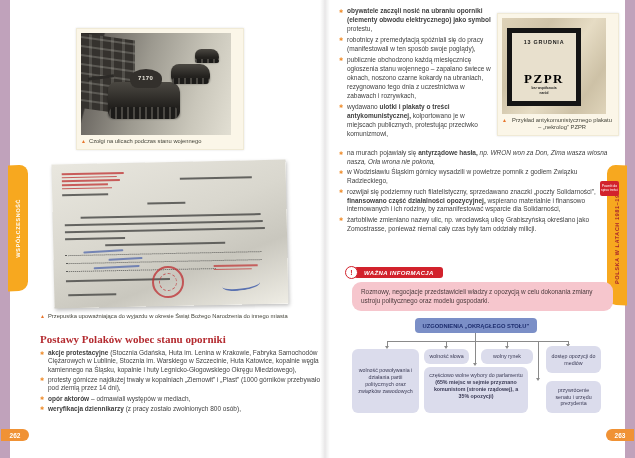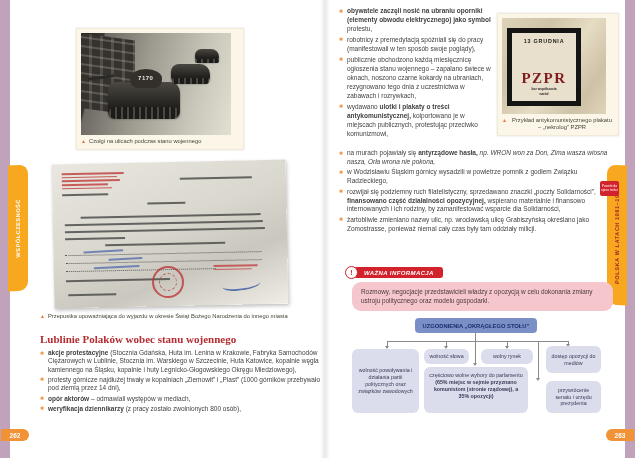--- a/index.html
+++ b/index.html
@@ -75,21 +75,21 @@
   .blist-left{position:absolute;left:40px;top:349px;width:283px;font-size:6.5px;line-height:1.28;}
   .blist-col{position:absolute;left:339px;top:7px;width:155px;font-size:6.5px;line-height:1.38;}
   .blist-wide{position:absolute;left:339px;top:149px;width:273px;font-size:6.5px;line-height:1.34;}
   
   .postercard{left:497px;top:13px;width:112px;}
   .poster{position:relative;width:104px;height:96px;overflow:hidden;
      background:linear-gradient(125deg,#ded2b8 0%,#cfc3a8 30%,#e6dcc4 55%,#cdc1a6 80%,#dfd4ba 100%);}
   .pframe{position:absolute;left:5px;top:10px;width:64px;height:68px;border:5px solid #141414;
      background:#e8e0cd;display:flex;flex-direction:column;align-items:center;justify-content:center;gap:1px;}
   .pdate{font-size:5.4px;font-weight:bold;color:#1a1a1a;letter-spacing:.8px;}
-  .ptitle{font-family:"Liberation Serif",serif;font-size:15px;font-weight:bold;color:#7f1d1d;letter-spacing:1.5px;line-height:1;margin-top:26px;}
+  .ptitle{font-family:"Liberation Serif",serif;font-size:13px;font-weight:bold;color:#000000;letter-spacing:1.5px;line-height:1;margin-top:26px;}
   .psub{font-size:3.2px;font-weight:bold;color:#222;line-height:1.3;}
   .postercard .cap{justify-content:center;text-align:center;}
   
   .badge{position:absolute;left:345px;top:266px;display:flex;align-items:center;}
   .badge .bubble{width:11px;height:11px;border:1.4px solid #d2222c;border-radius:50%;background:#fff;
      color:#d2222c;font-weight:bold;font-size:7px;display:flex;align-items:center;justify-content:center;
      z-index:2;}
   .badge .lbl{margin-left:-4px;background:#d2222c;color:#fff;font-style:italic;font-weight:bold;
      font-size:6px;letter-spacing:.4px;padding:2.5px 9px 2.5px 10px;border-radius:3px;}
   .infobox{position:absolute;left:352px;top:282px;width:243px;background:#f6c6cd;border-radius:9px;
@@ -178,21 +178,21 @@
         <div style="width:38px;"></div>
     </div>
     <div class="sig"></div>
     <div class="dline" style="left:14px;top:130px;width:48px;"></div>
   </div>
   <div class="cap" style="position:absolute;left:40px;top:310px;width:282px;">
     <span class="tri">▲</span>
     <span>Przepustka upoważniająca do wyjazdu w okresie Świąt Bożego Narodzenia do innego miasta</span>
   </div>
 
-  <div class="h-red">Lublinie Polaków wobec stanu wojennego</div>
+  <div class="h-red">Postawy Polaków wobec stanu oporniki</div>
   <ul class="blist blist-left">
     <li><span></span><span class="b">akcje protestacyjne</span><span> (Stocznia Gdańska, Huta im. Lenina w Krakowie, Fabryka Samochodów Ciężarowych w Lublinie, Stocznia im. Warskiego w Szczecinie, Huta Katowice, kopalnie węgla kamiennego na Śląsku, kopalnie i huty Legnicko-Głogowskiego Okręgu Miedziowego),</span></li>
     <li><span>protesty górnicze najdłużej trwały w kopalniach „Ziemowit” i „Piast” (1000 górników przebywało pod ziemią przez 14 dni),</span><span class="b"></span><span></span></li>
     <li><span></span><span class="b">opór aktorów</span><span> – odmawiali występów w mediach,</span></li>
     <li><span></span><span class="b">weryfikacja dziennikarzy</span><span> (z pracy zostało zwolnionych 800 osób),</span></li>
   </ul>
 
   <ul class="blist blist-col">
     <li><span></span><span class="b">obywatele zaczęli nosić na ubraniu oporniki (elementy obwodu elektrycznego) jako symbol</span><span> protestu,</span></li>
     <li><span>robotnicy z premedytacją spóźniali się do pracy (manifestowali w ten sposób swoje poglądy),</span><span class="b"></span><span></span></li>

